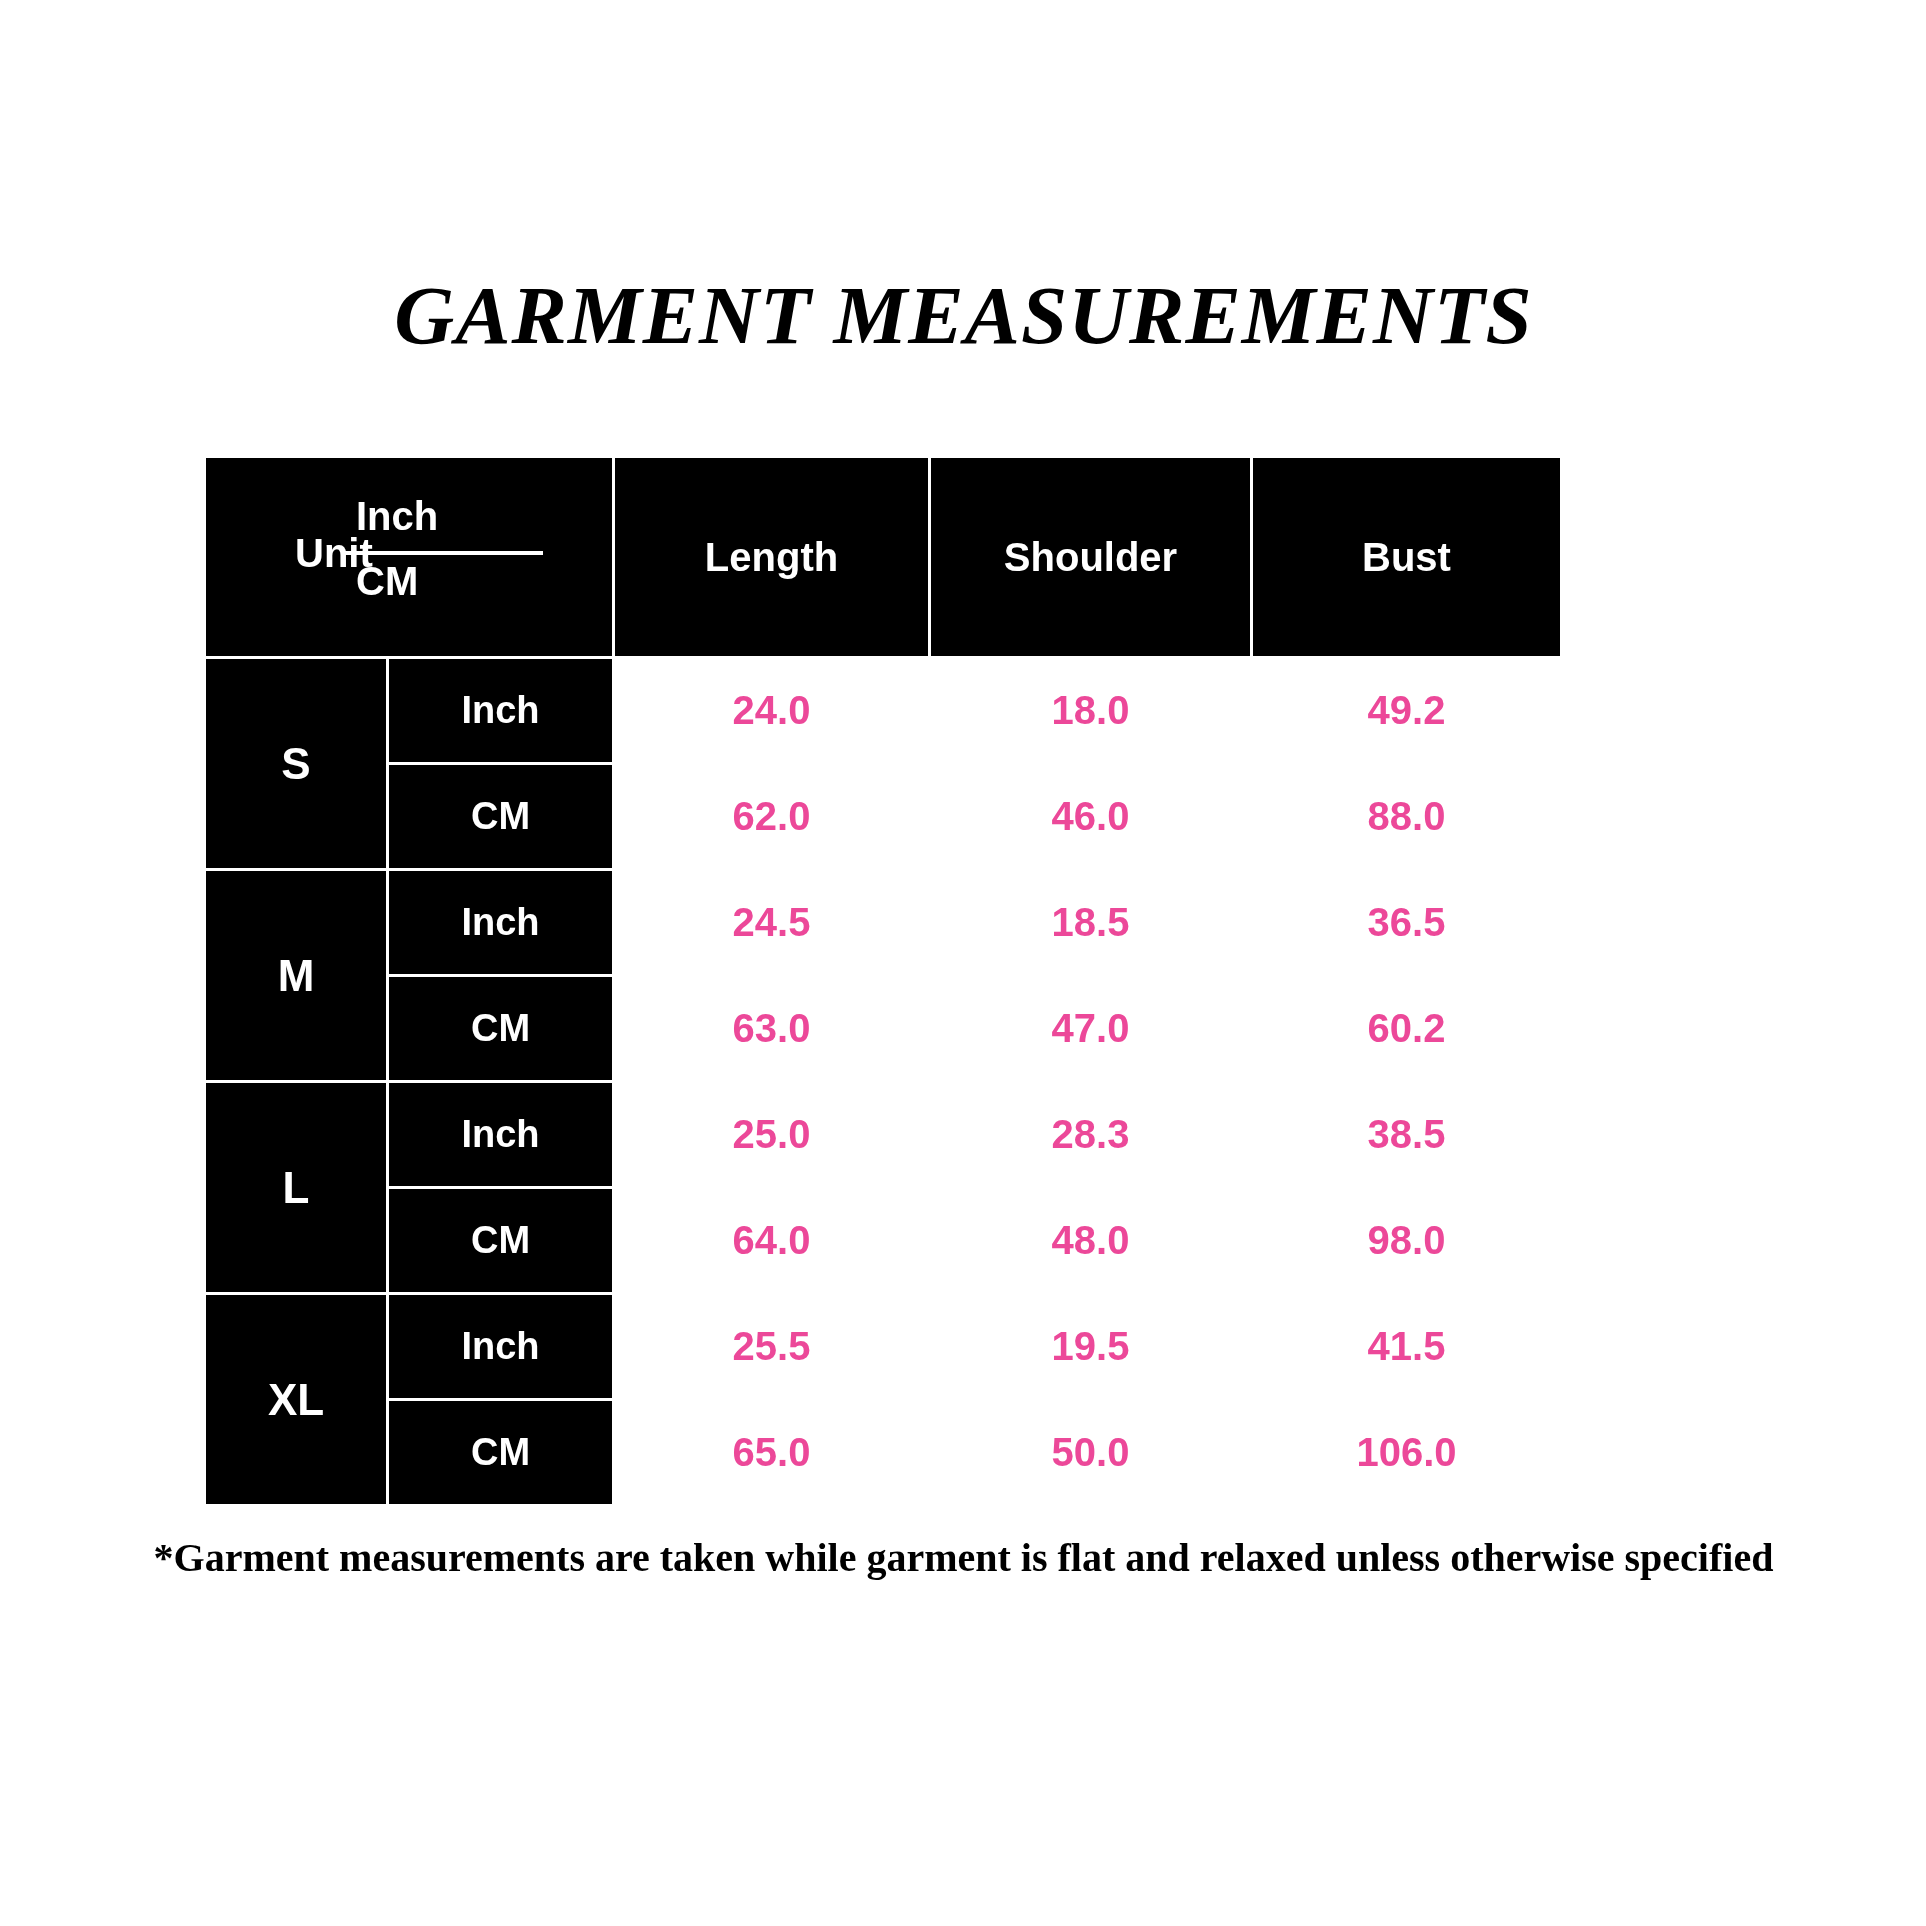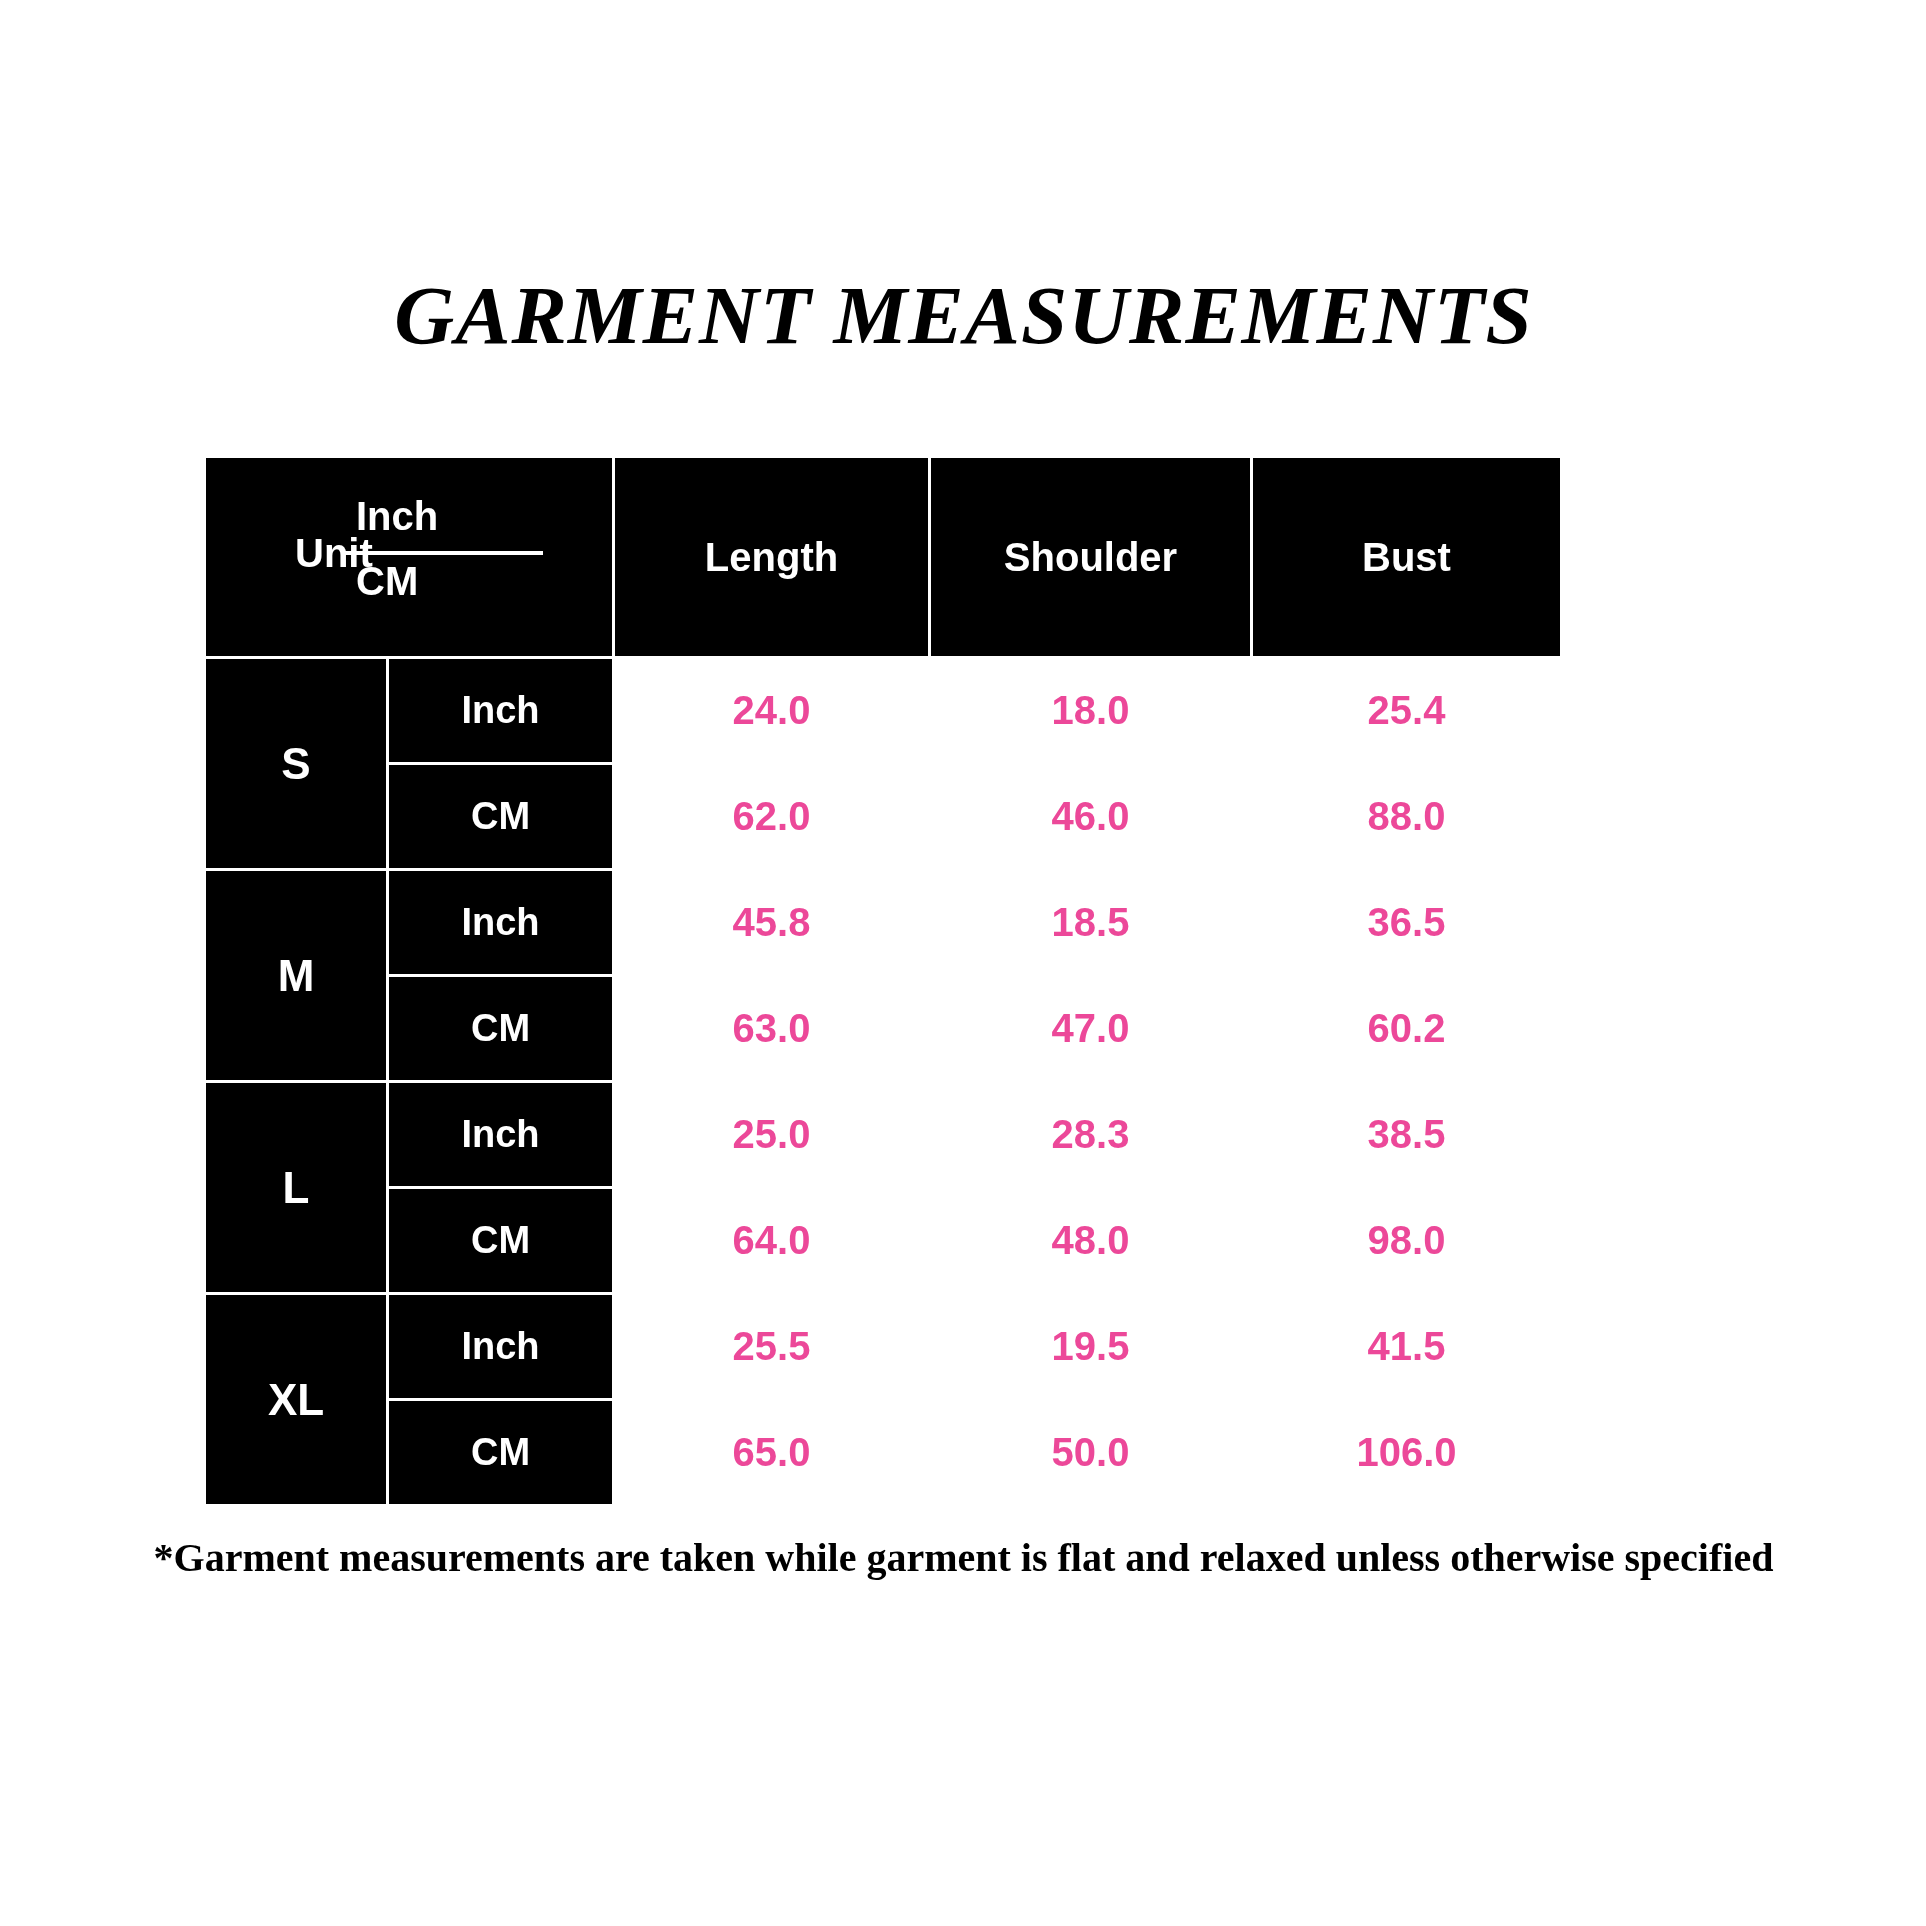--- a/index.html
+++ b/index.html
@@ -189,33 +189,33 @@
           <td>Length</td>
           <td>Shoulder</td>
           <td>Bust</td>
         </tr>
 
         <tr>
           <td class="size-cell" rowspan="2">S</td>
           <td class="unit-cell">Inch</td>
           <td class="val-cell">24.0</td>
           <td class="val-cell">18.0</td>
-          <td class="val-cell">25.4</td>
+          <td class="val-cell">49.2</td>
         </tr>
         <tr>
           <td class="unit-cell">CM</td>
           <td class="val-cell">62.0</td>
           <td class="val-cell">46.0</td>
           <td class="val-cell">88.0</td>
         </tr>
 
         <tr>
           <td class="size-cell" rowspan="2">M</td>
           <td class="unit-cell">Inch</td>
-          <td class="val-cell">45.8</td>
+          <td class="val-cell">24.5</td>
           <td class="val-cell">18.5</td>
           <td class="val-cell">36.5</td>
         </tr>
         <tr>
           <td class="unit-cell">CM</td>
           <td class="val-cell">63.0</td>
           <td class="val-cell">47.0</td>
           <td class="val-cell">60.2</td>
         </tr>
 

